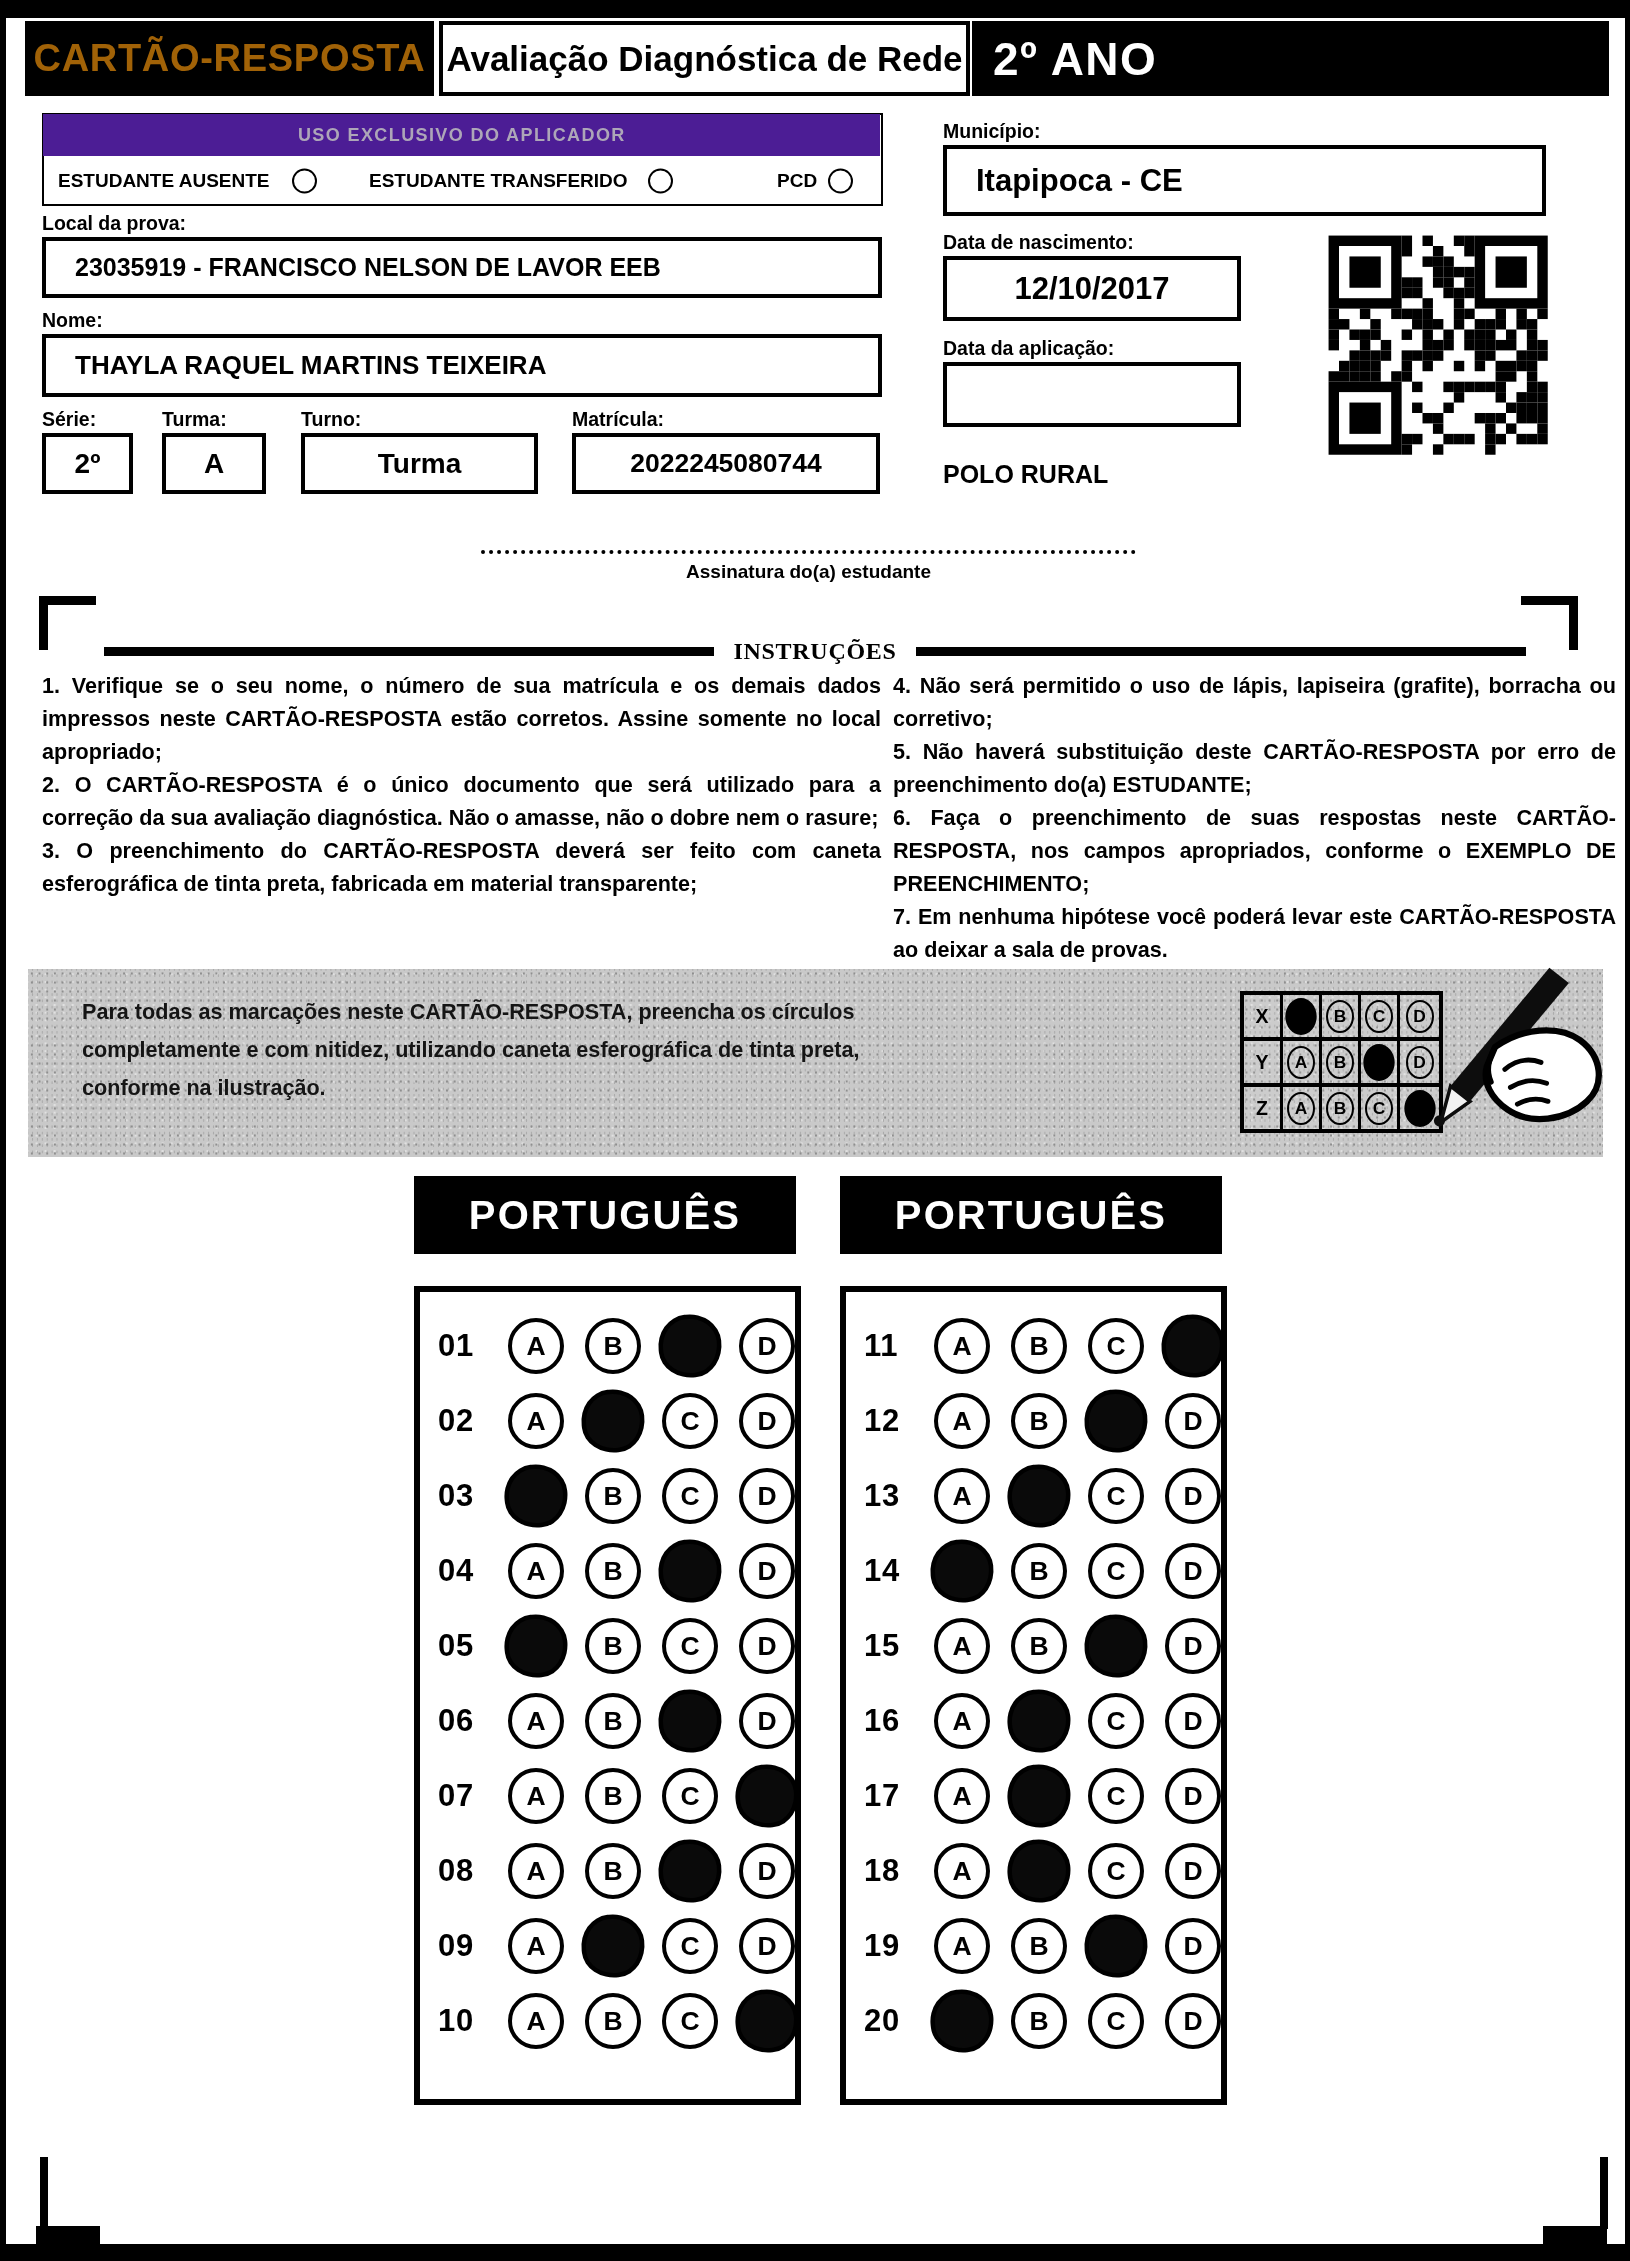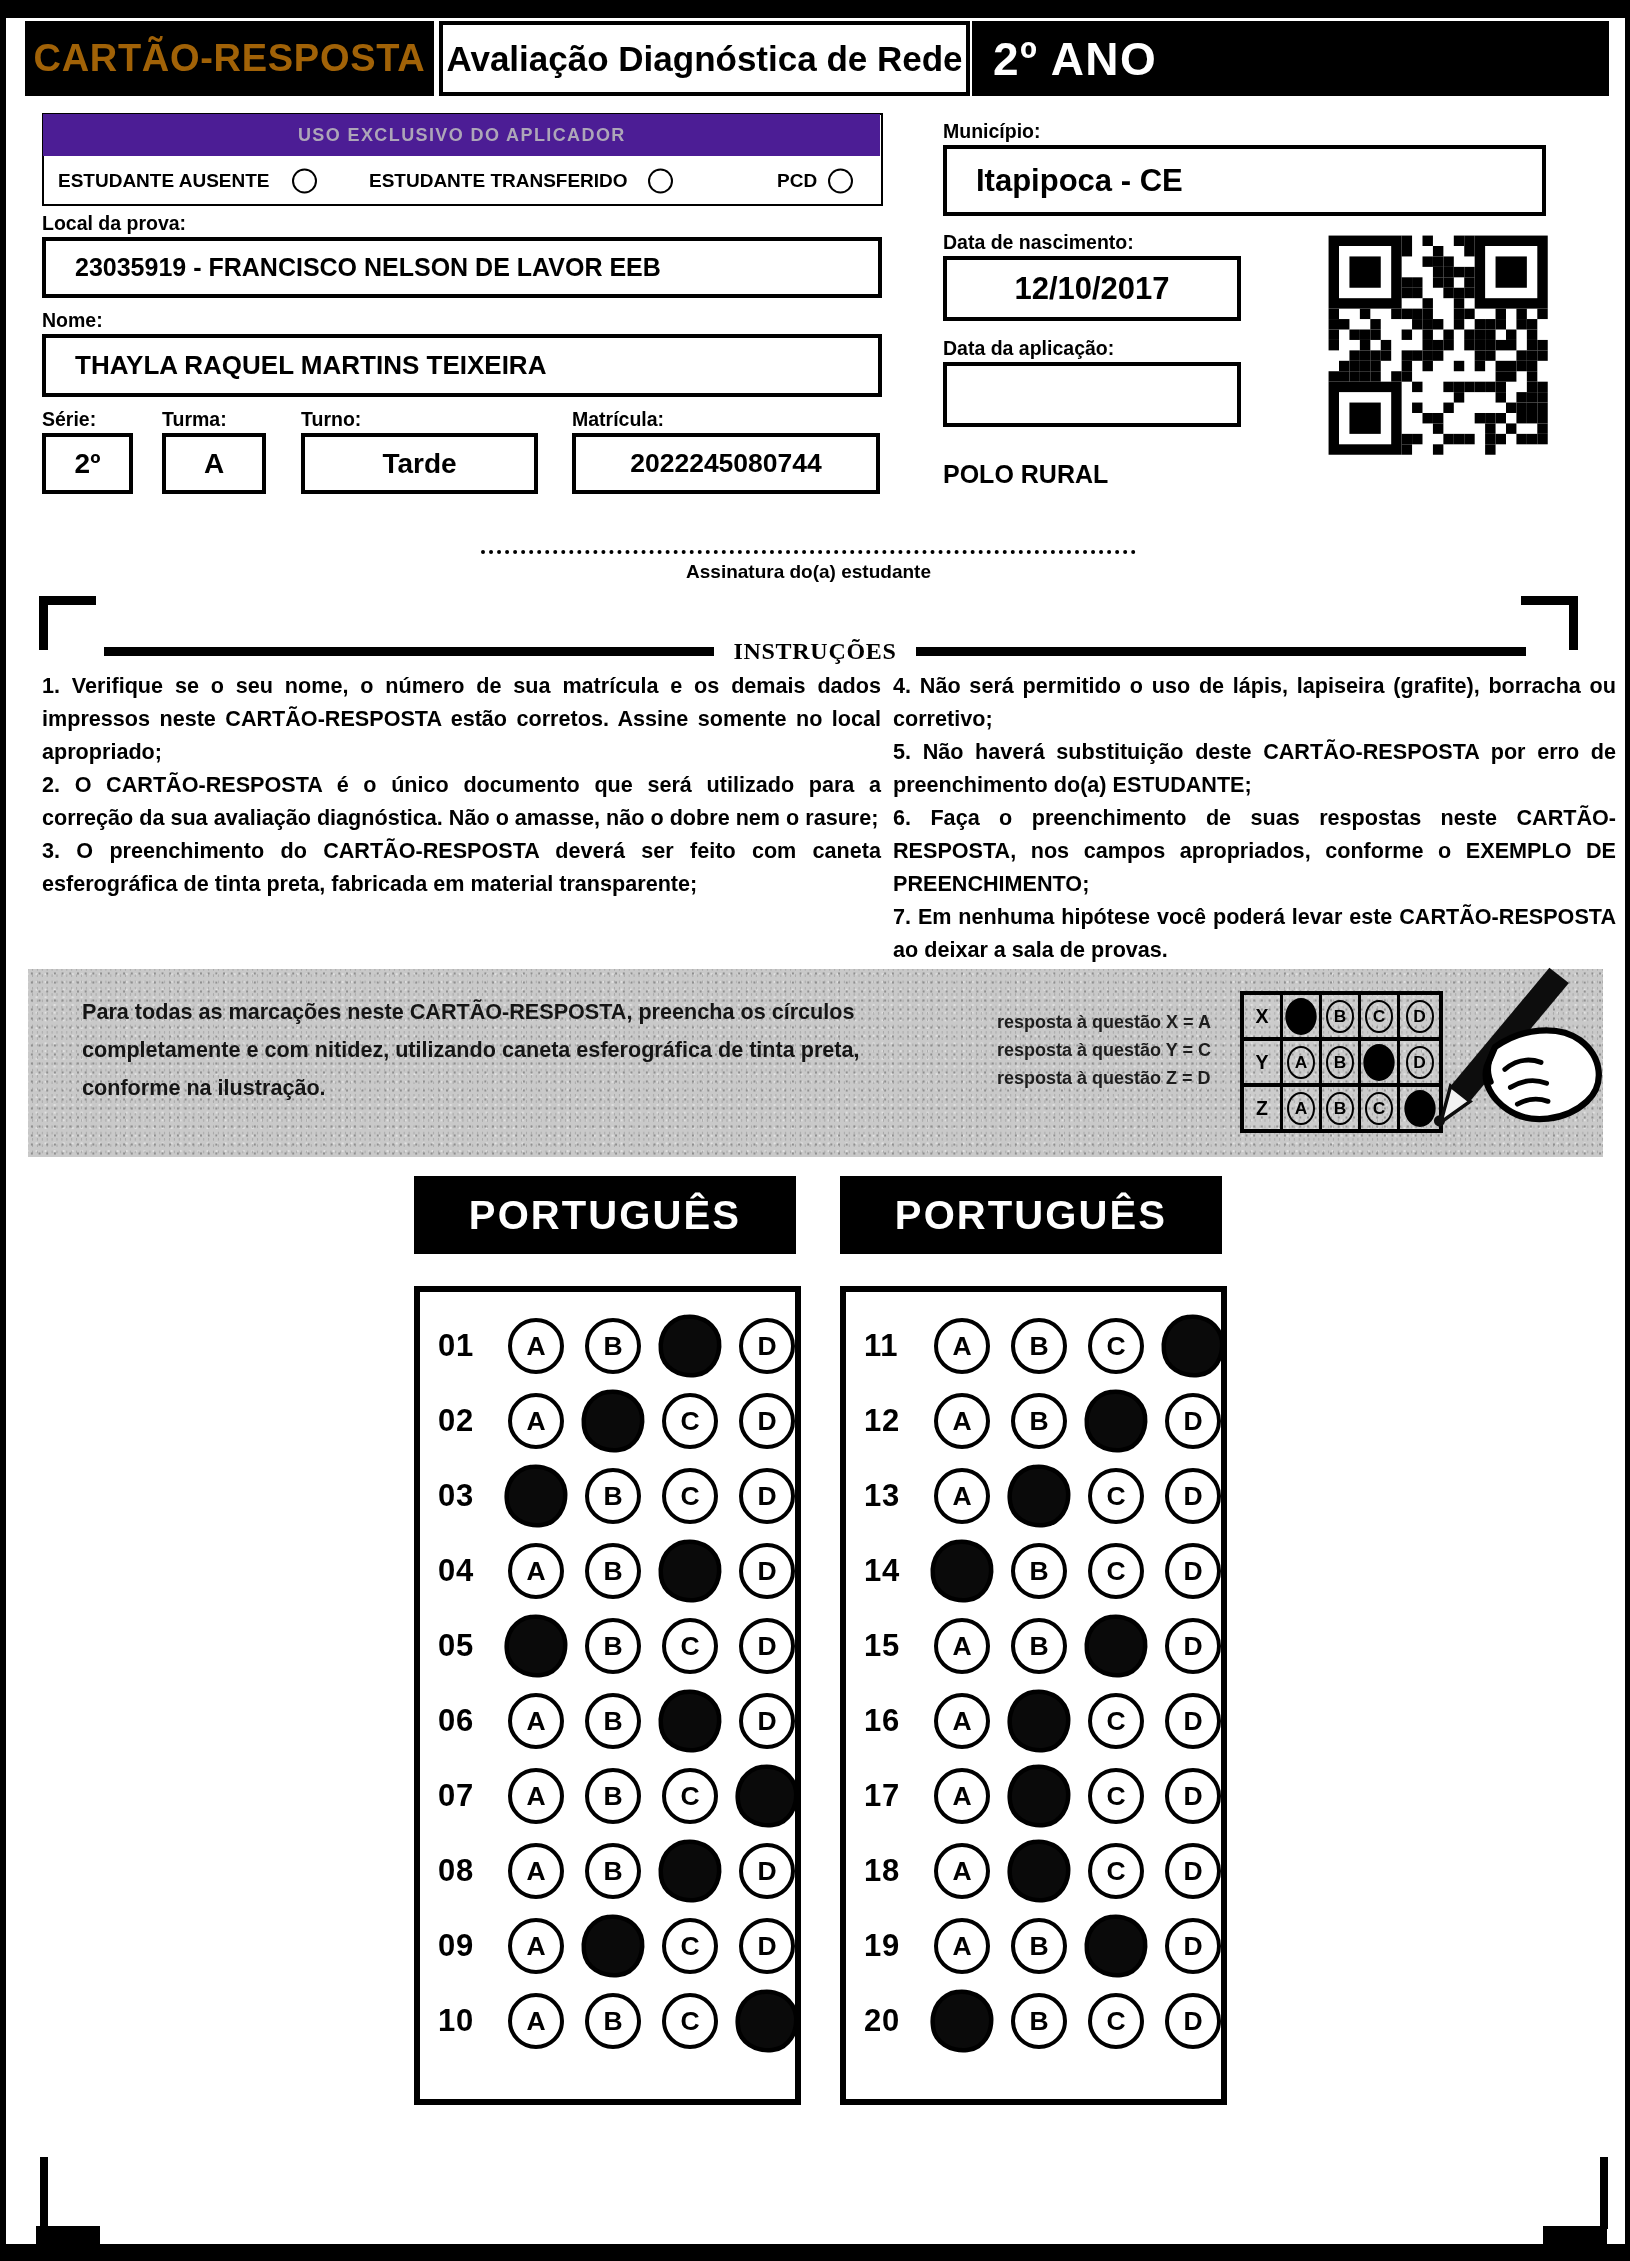--- a/index.html
+++ b/index.html
@@ -151,21 +151,21 @@
   <div class="fbox box-local pl">23035919 - FRANCISCO NELSON DE LAVOR EEB</div>
 
   <div class="flabel lab-nome">Nome:</div>
   <div class="fbox box-nome pl">THAYLA RAQUEL MARTINS TEIXEIRA</div>
 
   <div class="flabel lab-serie">Série:</div>
   <div class="fbox box-serie ctr">2º</div>
   <div class="flabel lab-turma">Turma:</div>
   <div class="fbox box-turma ctr">A</div>
   <div class="flabel lab-turno">Turno:</div>
-  <div class="fbox box-turno ctr">Tarde</div>
+  <div class="fbox box-turno ctr">Turma</div>
   <div class="flabel lab-matr">Matrícula:</div>
   <div class="fbox box-matr ctr">2022245080744</div>
 
   <div class="flabel lab-mun">Município:</div>
   <div class="fbox box-mun pl">Itapipoca - CE</div>
   <div class="flabel lab-nasc">Data de nascimento:</div>
   <div class="fbox box-nasc ctr">12/10/2017</div>
   <div class="flabel lab-apl">Data da aplicação:</div>
   <div class="fbox box-apl ctr"></div>
   <div class="polo">POLO RURAL</div>
@@ -361,25 +361,20 @@
   </div>
   <div class="ins-col ins-right">
     <p>4. Não será permitido o uso de lápis, lapiseira (grafite), borracha ou corretivo;</p>
     <p>5. Não haverá substituição deste CARTÃO-RESPOSTA por erro de preenchimento do(a) ESTUDANTE;</p>
     <p>6. Faça o preenchimento de suas respostas neste CARTÃO-RESPOSTA, nos campos apropriados, conforme o EXEMPLO DE PREENCHIMENTO;</p>
     <p>7. Em nenhuma hipótese você poderá levar este CARTÃO-RESPOSTA ao deixar a sala de provas.</p>
   </div>
 
   <div class="ex-box">
     <div class="ex-text">Para todas as marcações neste CARTÃO-RESPOSTA, preencha os círculos completamente e com nitidez, utilizando caneta esferográfica de tinta preta, conforme na ilustração.</div>
-    <div class="ex-legend">
-      <div>resposta à questão X = A</div>
-      <div>resposta à questão Y = C</div>
-      <div>resposta à questão Z = D</div>
-    </div>
     <div class="ex-grid" id="exGrid">
         <div class="ex-row">
           <div class="ex-cell">X</div>
           <div class="ex-cell">
             <div class="ex-bub filled">A</div>
           </div>
           <div class="ex-cell">
             <div class="ex-bub">B</div>
           </div>
           <div class="ex-cell">

